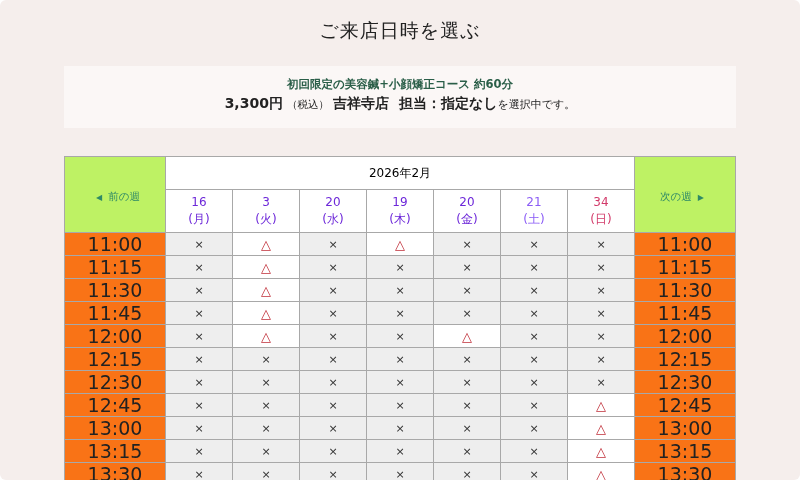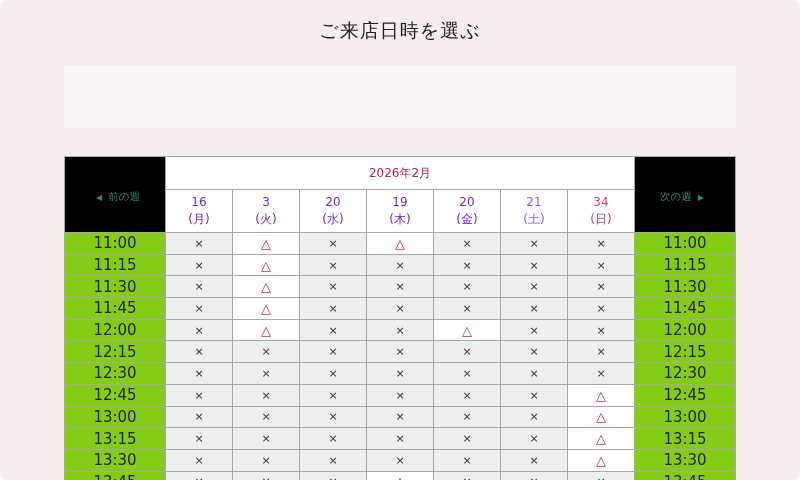--- a/index.html
+++ b/index.html
@@ -30,42 +30,46 @@
     .summary-line .suffix { font-size:11px; font-weight:normal; }
 
     table.cal {
       position:absolute; left:64px; top:156px; border-collapse:collapse;
       table-layout:fixed; background:#fff;
     }
     table.cal td, table.cal th {
       border:1px solid #a8a8a8; padding:0; text-align:center;
       font-weight:normal;
     }
-    .nav-cell { width:100px; background:#000000; vertical-align:middle; }
+    .nav-cell { width:100px; background:#bef264; vertical-align:middle; }
     .nav-link {
       font-size:10.5px; color:#2f8a66; cursor:pointer; display:inline-block;
     }
     .nav-arrow { font-size:8px; margin:0 6px; }
-    .month-cell { height:32px; font-size:12px; font-weight:bold; color:#be185d; }
+    .month-cell { height:32px; font-size:12px; font-weight:bold; color:#000000; }
     .day-cell { width:66px; height:42px; font-size:12px; font-weight:bold; color:#6d28d9; line-height:17px; }
     .day-cell.sat { color:#8b5cf6; }
     .day-cell.sun { color:#d23a6a; }
     .time-cell {
-      height:20.7px; font-size:15px; font-weight:bold; color:#222; background:#84cc16;
+      height:20.7px; font-size:19px; font-weight:bold; color:#222; background:#f97316;
     }
     .slot { font-size:11px; color:#333; background:#eeeeee; }
     .slot.avail { background:#ffffff; color:#c0303a; cursor:pointer; font-size:13px; }
   </style>
 </head>
 <body>
 
 <div class="page">
   <div class="title">ご来店日時を選ぶ</div>
 
   <div class="summary">
+    <div class="course">初回限定の美容鍼+小顔矯正コース 約60分</div>
+    <div class="summary-line">
+      <span>3,300円</span><span class="tax">（税込）</span><span class="store">吉祥寺店</span><span>担当：指定なし</span><span class="suffix">を選択中です。</span>
+    </div>
   </div>
 
   <table class="cal">
     <thead>
       <tr>
         <td class="nav-cell" rowspan="2">
           <span class="nav-link"><span class="nav-arrow">◀</span><span>前の週</span></span>
         </td>
         <th class="month-cell" colspan="7">2026年2月</th>
         <td class="nav-cell" rowspan="2">

